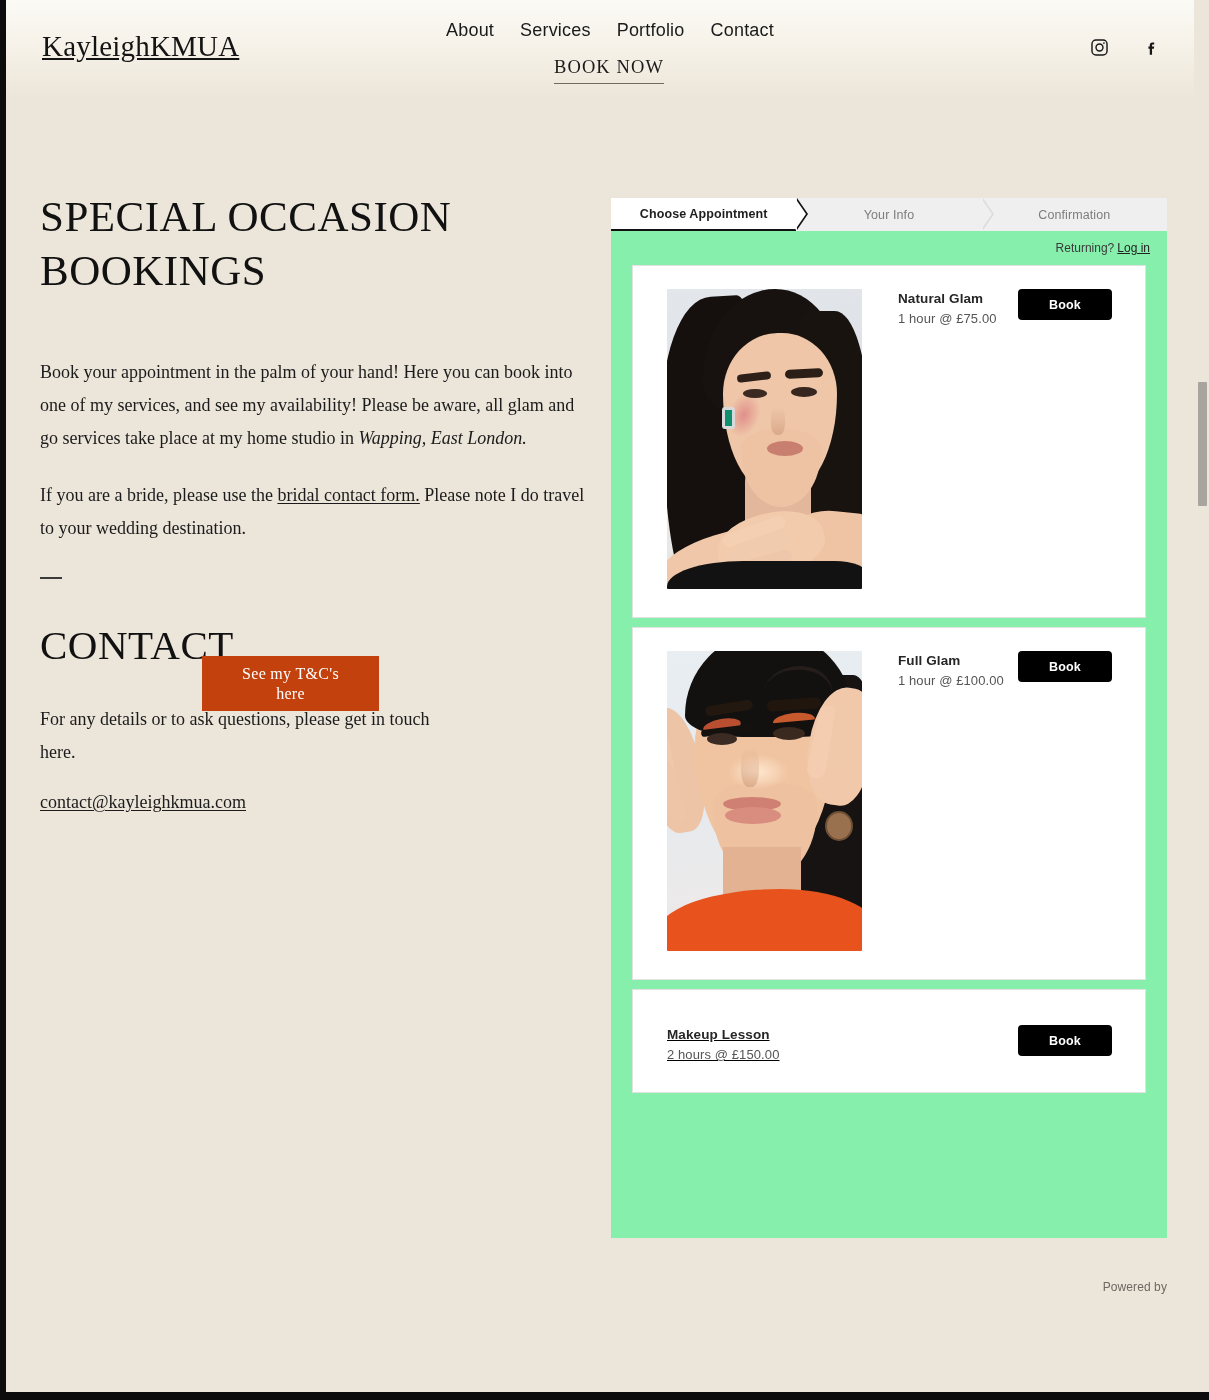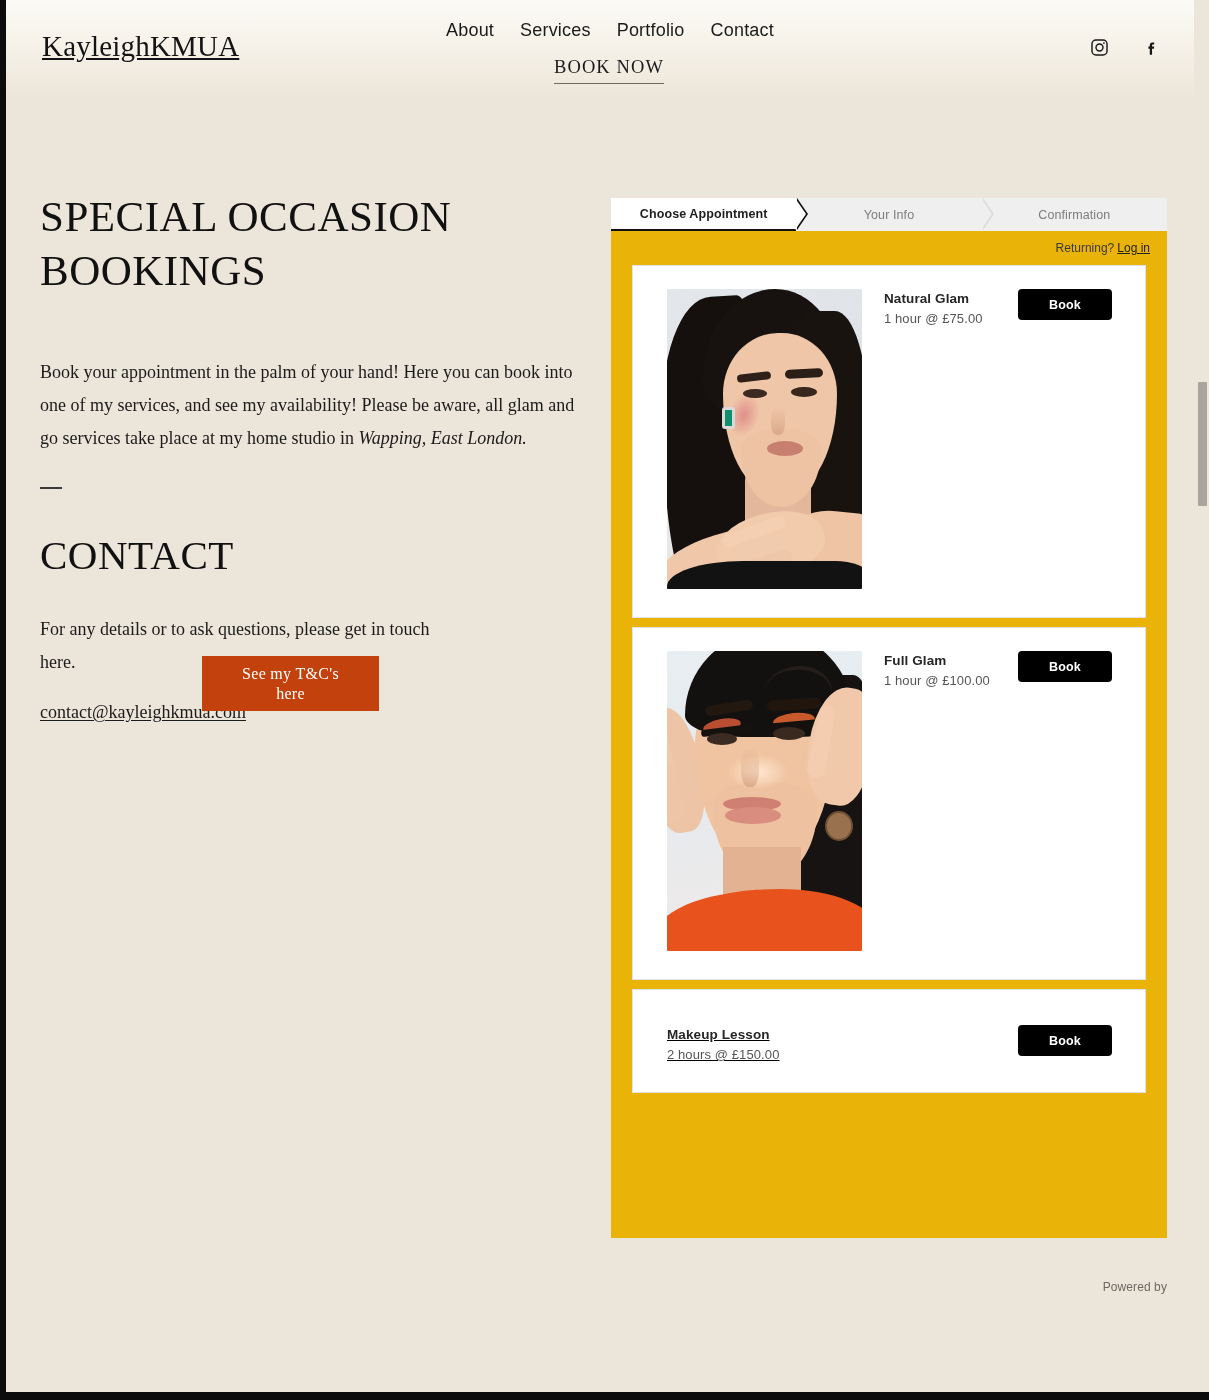--- a/index.html
+++ b/index.html
@@ -161,21 +161,21 @@
     text-decoration: none;
   }
 
   
   .widget {
     position: absolute;
     left: 605px;
     top: 198px;
     width: 556px;
     height: 1040px;
-    background: #eab308;
+    background: #86efac;
   }
   .wizard-tabs {
     display: flex;
     height: 33px;
     background: #efefef;
     position: relative;
   }
   .wiz-tab {
     position: relative;
     flex: 1 1 0;
@@ -252,21 +252,21 @@
   .svc-photo {
     width: 195px;
     height: 300px;
     flex: 0 0 195px;
     border-radius: 1px;
     overflow: hidden;
     position: relative;
   }
   .svc-meta {
     flex: 1 1 auto;
-    padding-left: 22px;
+    padding-left: 36px;
     padding-top: 2px;
   }
   .svc-card.no-photo .svc-meta { padding-left: 0; }
   .svc-name {
     font-family: "Liberation Sans", sans-serif;
     font-size: 13.5px;
     font-weight: bold;
     color: #262626;
     letter-spacing: 0.1px;
   }
@@ -475,20 +475,23 @@
     </div>
   </header>
 
   <section class="left-col">
     <h1 class="page-title">SPECIAL OCCASION BOOKINGS</h1>
 
     <p class="body-para p1">
       <span>Book your appointment in the palm of your hand! Here you can book into one of my services, and see my availability! Please be aware, all glam and go services take place at my home studio in </span><span class="ital">Wapping, East London.</span>
     </p>
 
+    <p class="body-para p2">
+      <span>If you are a bride, please use the </span><a class="inline-link" href="#">bridal contact form.</a><span> Please note I do travel to your wedding destination.</span>
+    </p>
 
     <div class="divider-dash"></div>
 
     <h2 class="contact-title">CONTACT</h2>
 
     <p class="body-para p3">For any details or to ask questions, please get in touch here.</p>
 
     <a class="email-link" href="#">contact@kayleighkmua.com</a>
   </section>
 

